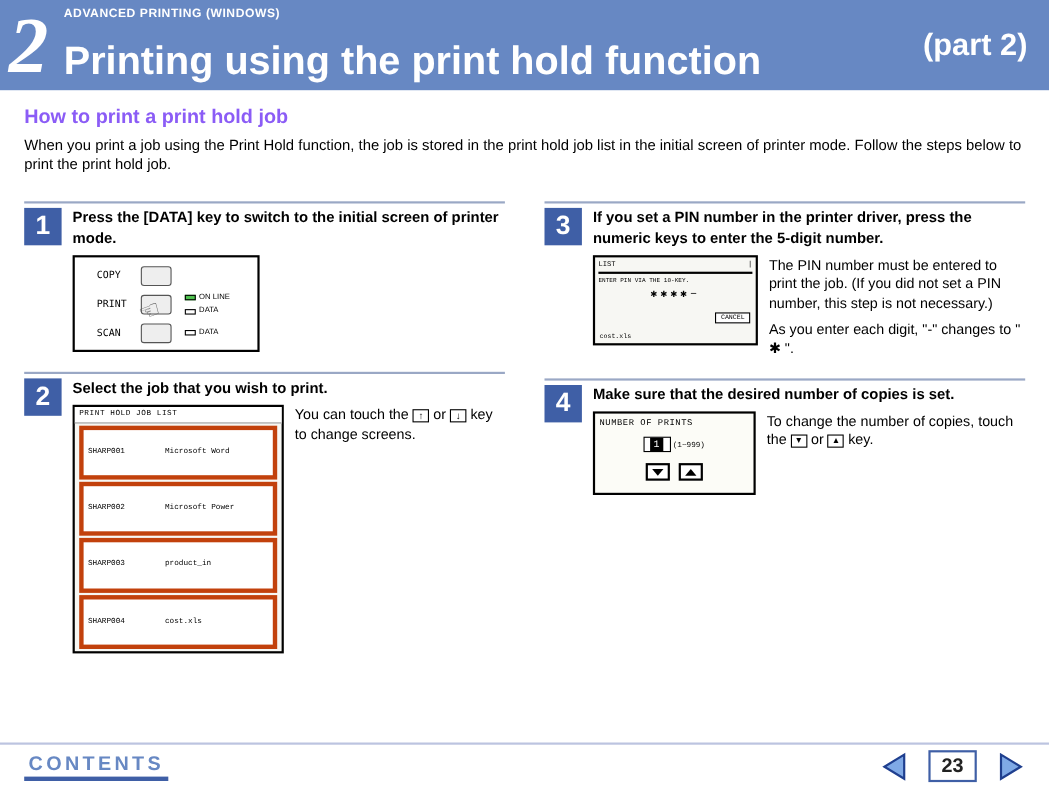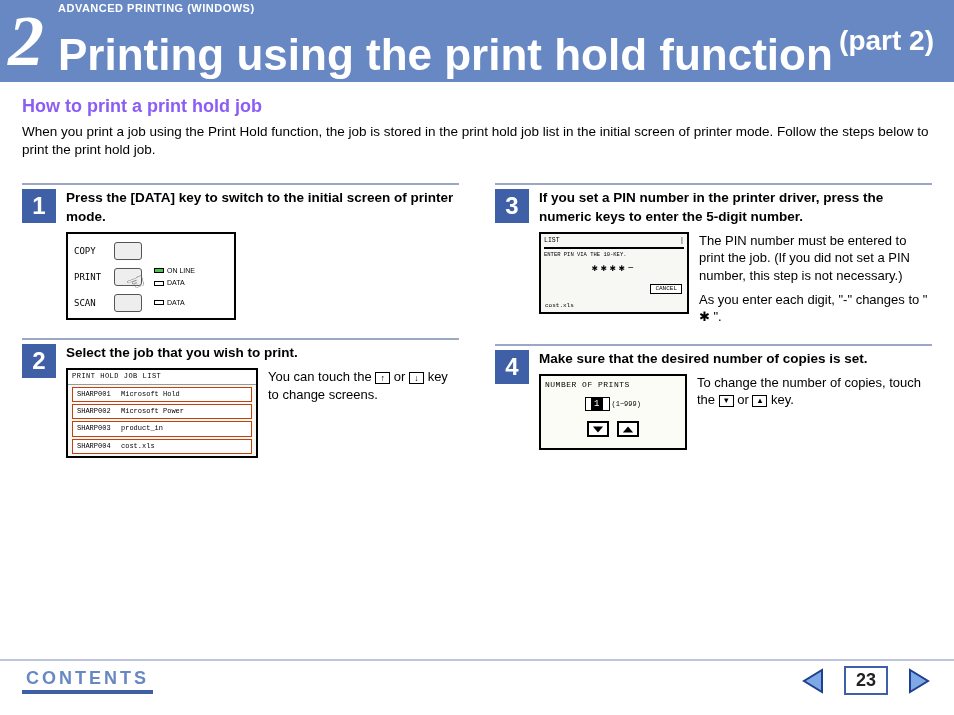--- a/index.html
+++ b/index.html
@@ -28,21 +28,21 @@
     font-family: "Times New Roman", serif;
   }
   .header-text { flex: 1; }
   .header-small {
     font-size: 11px;
     font-weight: bold;
     letter-spacing: 0.5px;
     margin-bottom: 16px;
   }
   .header-title {
-    font-size: 44px;
+    font-size: 36px;
     font-weight: bold;
   }
   .header-part {
     font-size: 28px;
     font-weight: bold;
     white-space: nowrap;
   }
   .content {
     padding: 14px 22px 0 22px;
   }
@@ -83,21 +83,21 @@
   .step-body { flex: 1; font-size: 13px; line-height: 1.35; }
   .step-title { font-weight: bold; margin-bottom: 6px; font-size: 13.5px; }
   .step-row { display:flex; gap:10px; align-items:flex-start; }
   .step-side { flex:1; font-size:13px; }
 
   
   .panel1 {
     border: 2px solid #000;
     width: 170px;
     height: 88px;
-    padding: 4px 6px;
+    padding: 4px 20px;
     font-size: 9px;
     position: relative;
     background:#fff;
   }
   .panel1 .row { display:flex; align-items:center; gap:6px; height:26px; }
   .p1-label { width:34px; font-family: monospace; font-size:9px; }
   .p1-btn {
     border:1px solid #555; width:28px; height:18px; border-radius:3px;
     background:#eee; position:relative;
   }
@@ -109,21 +109,21 @@
     position:absolute; left:58px; top:34px; font-size:22px; color:#666;
     transform: rotate(-20deg);
   }
 
   
   .panel2 {
     border:2px solid #000; width:192px; background:#f7f7f3;
     font-family: "Courier New", monospace; font-size:7px;
   }
   .panel2 .hdr { padding:2px 4px; letter-spacing:0.5px; background:#fff; border-bottom:1px solid #999; }
-  .panel2 .r { border:1px solid #c2410c; margin:2px 4px; padding:2px 4px; display:flex; gap:0; background:#fff; }
+  .panel2 .r { border:4px solid #c2410c; margin:2px 4px; padding:16px 4px; display:flex; gap:26px; background:#fff; }
   .panel2 .r span:first-child { width:44px; }
   .arrow-key {
     display:inline-block; border:1px solid #000; width:15px; height:12px;
     vertical-align:middle; position:relative; font-size:9px; text-align:center; line-height:10px;
   }
 
   
   .panel3 {
     border:2px solid #000; width:150px; height:82px; background:#f7f7f3;
     font-family:"Courier New",monospace; font-size:6.5px; position:relative;
@@ -148,21 +148,21 @@
   .panel4 .k { display:inline-block; border:2px solid #000; width:22px; height:16px; margin:0 2px; position:relative; background:#fff;}
   .panel4 .k svg { width:100%; height:100%; }
 
   .updn {
     display:inline-block; border:1px solid #000; width:15px; height:12px;
     vertical-align:middle; text-align:center; line-height:9px; font-size:9px;
   }
 
   
   .footer {
-    position:absolute; left:0; bottom:16px; width:100%;
+    position:absolute; left:0; bottom:0; width:100%;
     height:40px;
     border-top:2px solid #bcc4e0;
     display:flex; align-items:center; justify-content:space-between;
     padding:0 22px;
   }
   .contents-btn {
     color:#6788c3; font-size:18px; font-weight:bold; letter-spacing:3px;
     border-bottom:4px solid #3f5fa6; padding:2px 4px 1px 4px;
   }
   .pager { display:flex; align-items:flex-end; gap:16px; }
@@ -229,21 +229,21 @@
 
       <div class="step">
         <div class="step-num">2</div>
         <div class="step-body">
           <div class="step-title">Select the job that you wish to print.</div>
           <div class="step-row" style="position:relative;">
             <div class="panel2">
               <div class="hdr">PRINT HOLD JOB LIST</div>
               <div class="r">
                   <span>SHARP001</span>
-                  <span>Microsoft Hold</span>
+                  <span>Microsoft Word</span>
                 </div>
               <div class="r">
                   <span>SHARP002</span>
                   <span>Microsoft Power</span>
                 </div>
               <div class="r">
                   <span>SHARP003</span>
                   <span>product_in</span>
                 </div>
               <div class="r">

